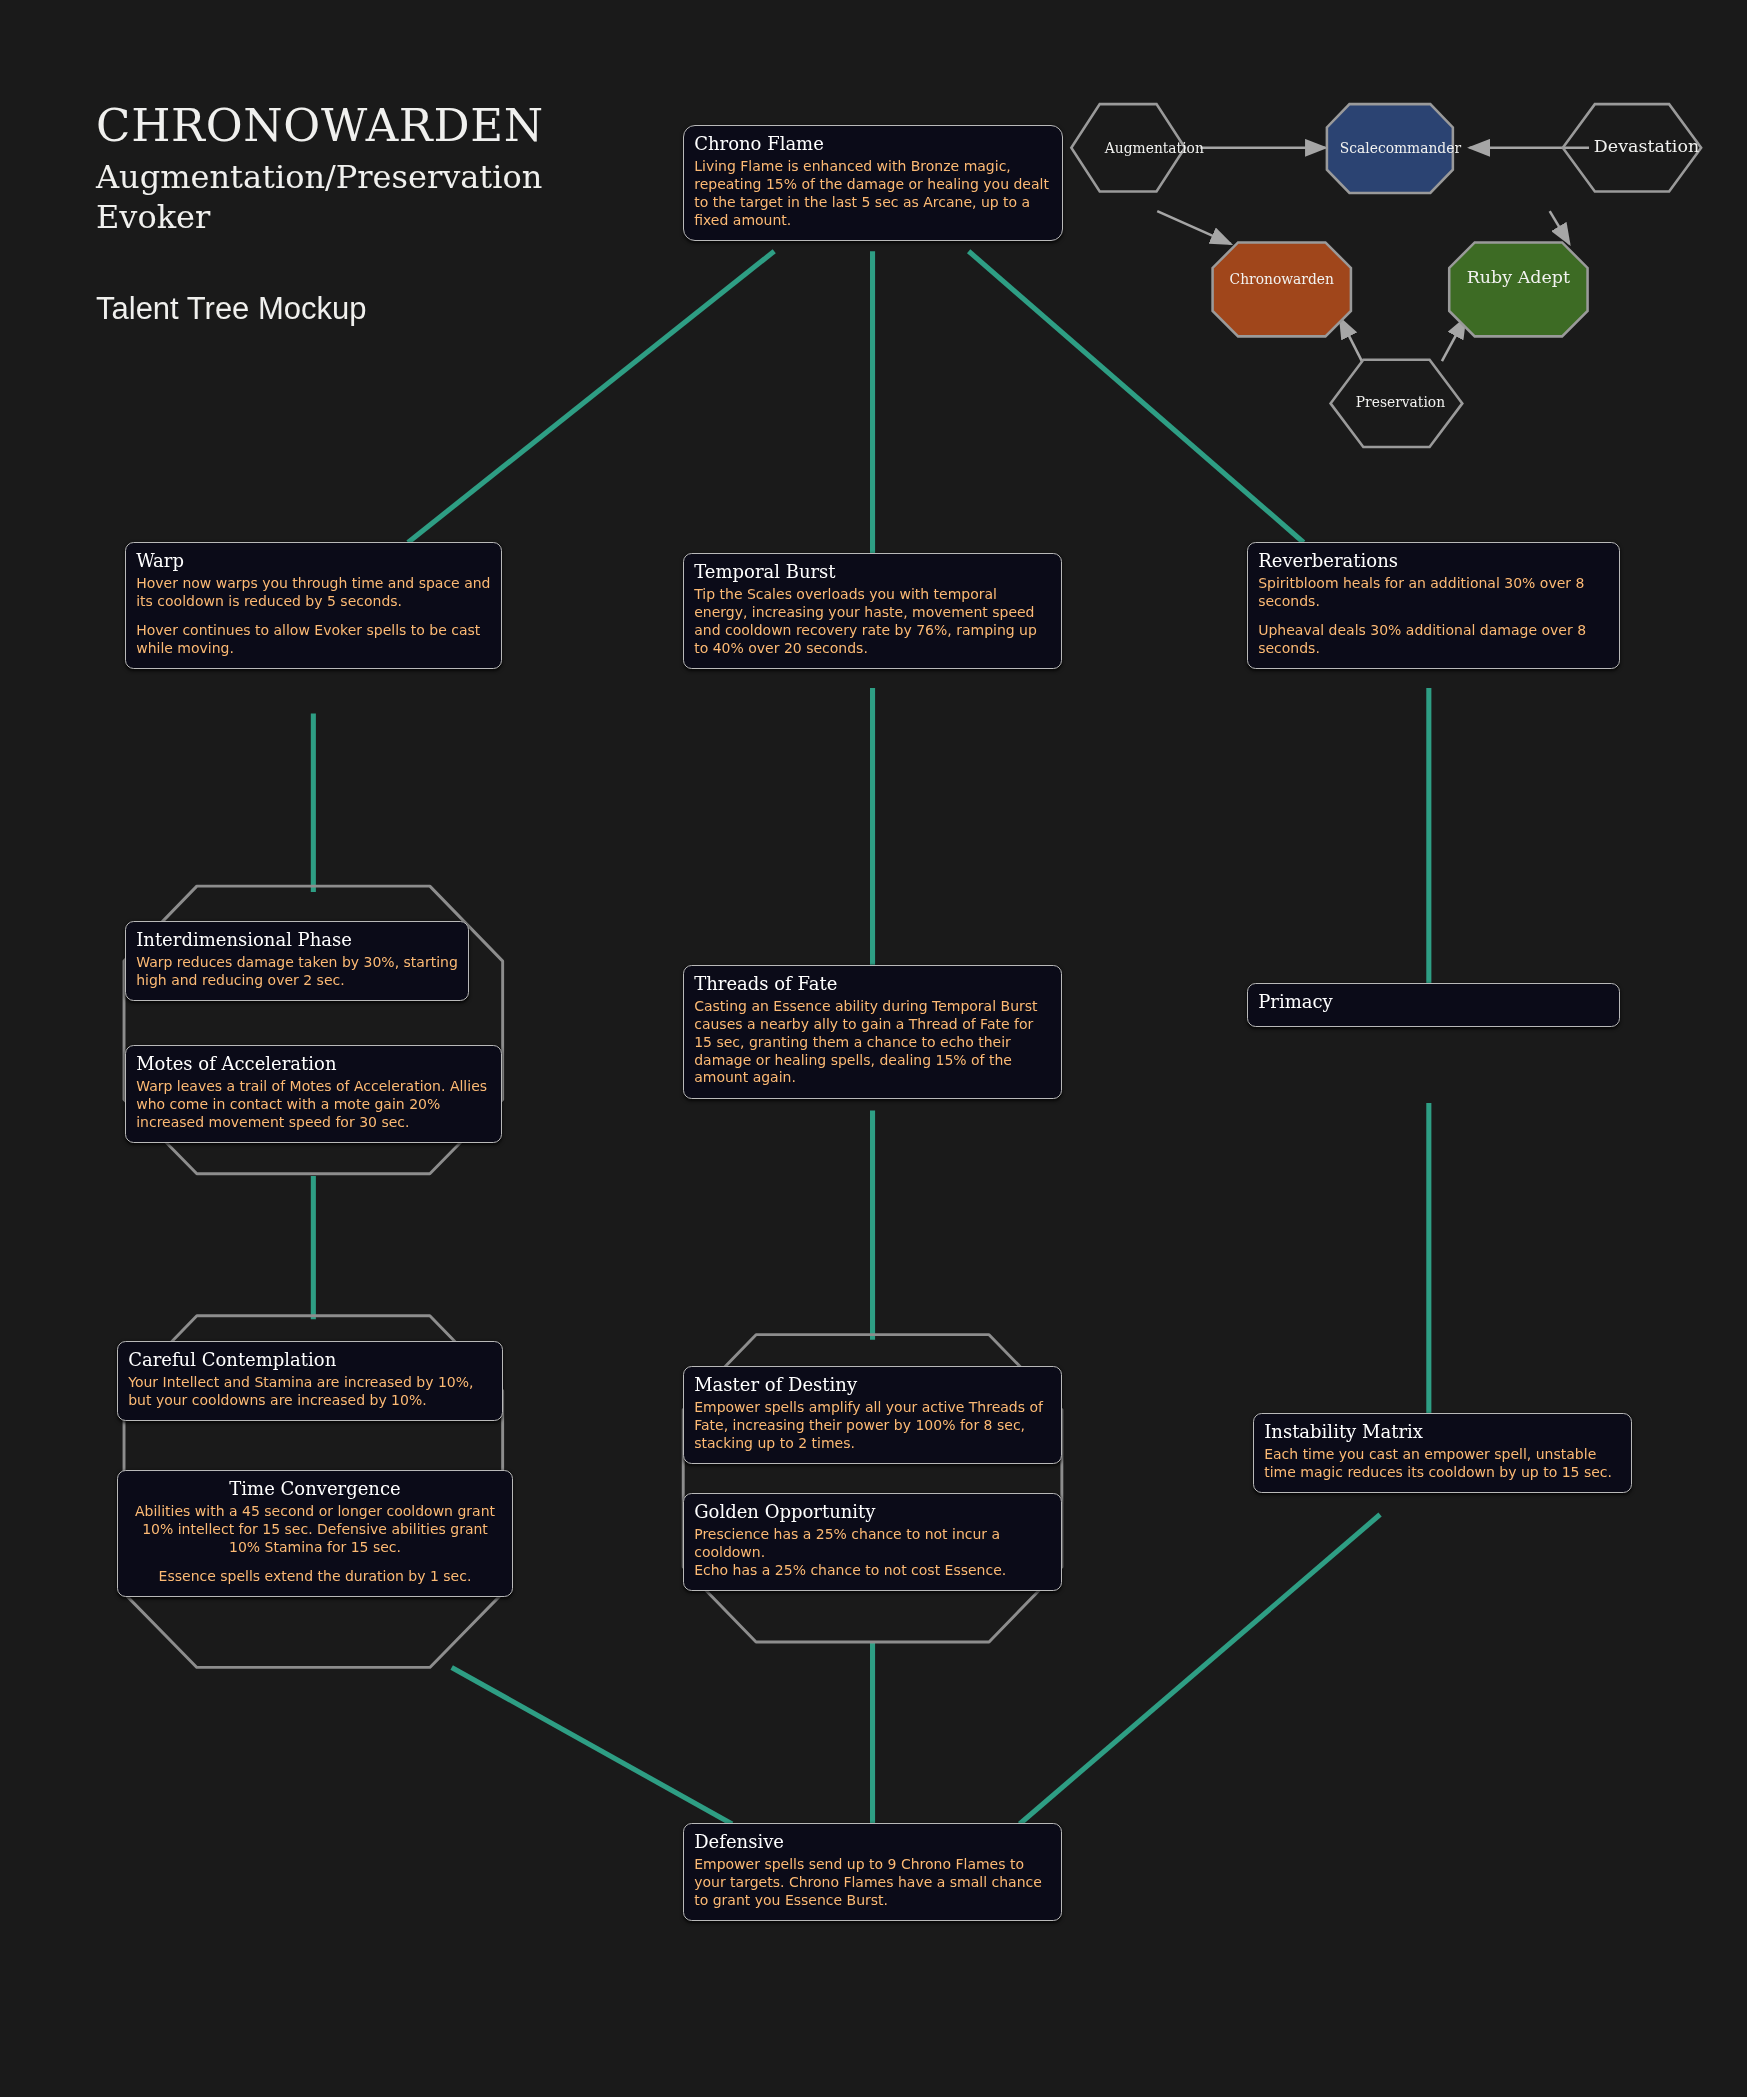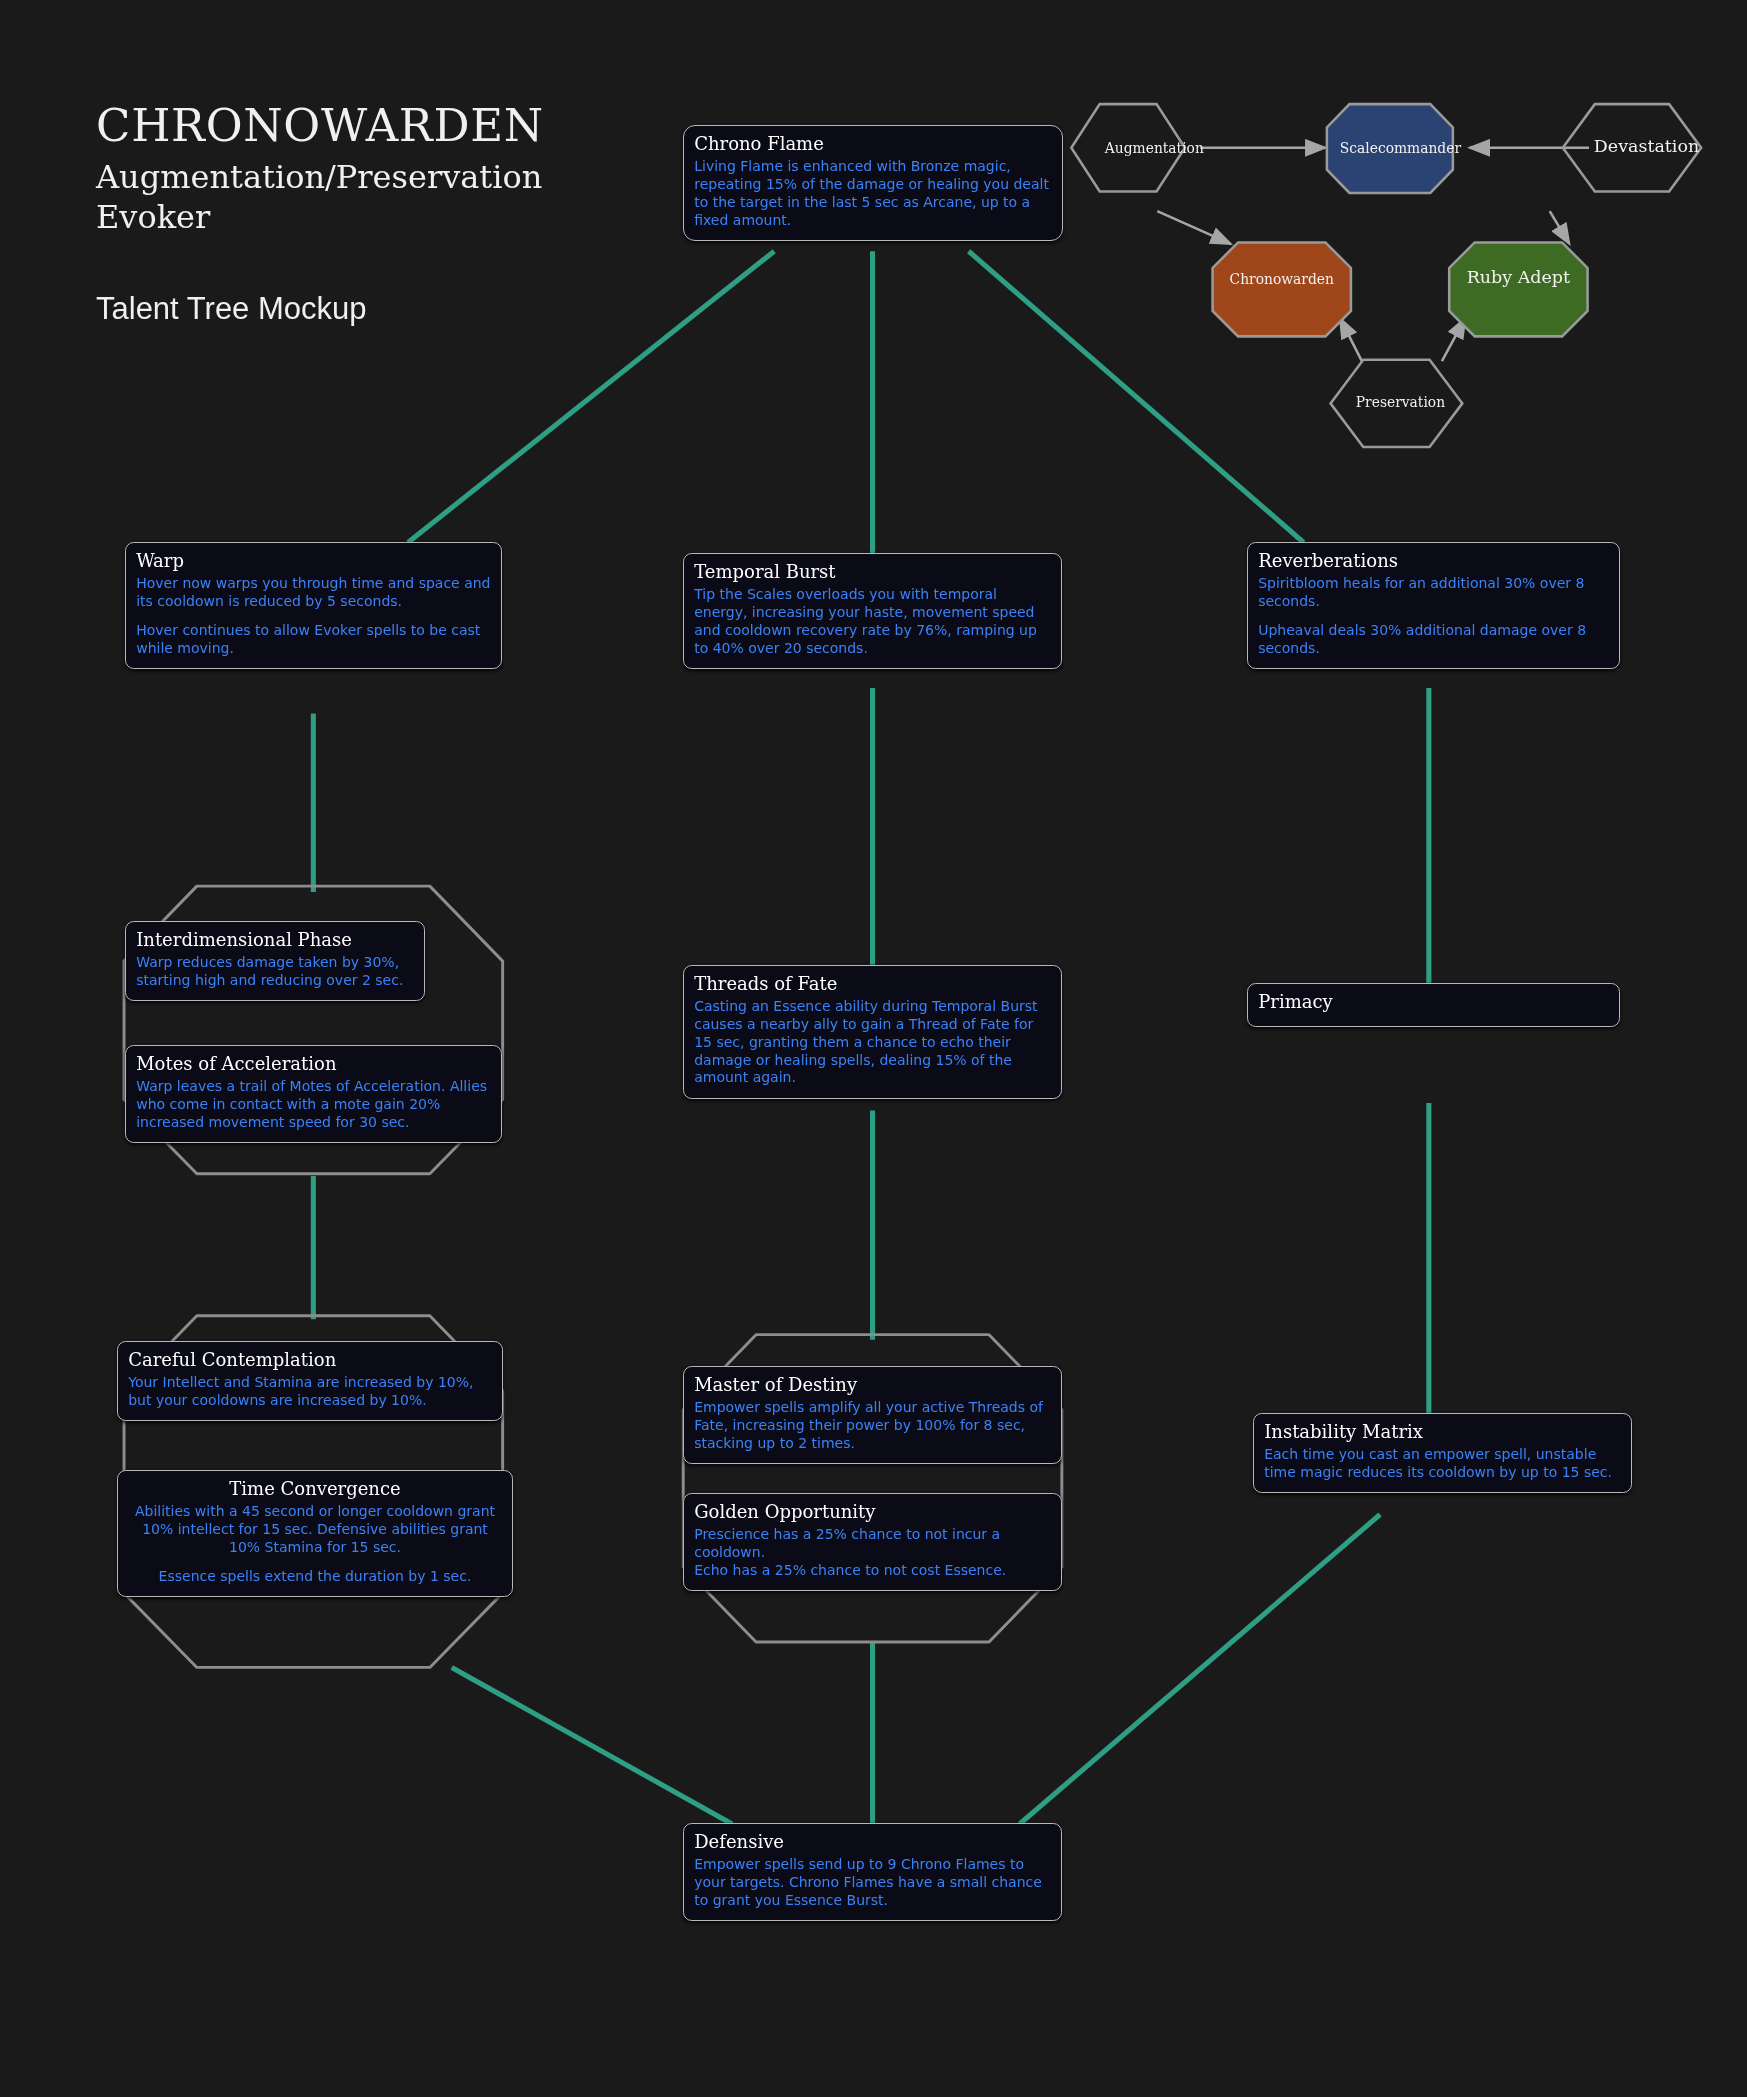--- a/index.html
+++ b/index.html
@@ -66,21 +66,21 @@
     font-family: "DejaVu Serif", serif;
     font-size: 18px;
     color: #ffffff;
     line-height: 1.2;
     margin-bottom: 2.9px;
     white-space: nowrap;
   }
   .node-body {
     font-family: "DejaVu Sans", sans-serif;
     font-size: 14px;
-    color: #3b82f6;
+    color: #fdba74;
     line-height: 1.28;
   }
   .node-body p { margin: 0 0 11.7px 0; }
   .node-body p:last-child { margin-bottom: 0; }
   .node-body p.tight { margin-bottom: 0; }
 
   
   .hex-label {
     font-family: "DejaVu Serif", serif;
     fill: #f2f2f0;
@@ -212,21 +212,21 @@
 </div>
 
 <div class="node" style="left:1247px; top:542px; width:373px;">
   <div class="node-title">Reverberations</div>
   <div class="node-body">
     <p>Spiritbloom heals for an additional 30% over 8 seconds.</p>
     <p class="tight">Upheaval deals 30% additional damage over 8 seconds.</p>
   </div>
 </div>
 
-<div class="node" style="left:125px; top:921px; width:300px;">
+<div class="node" style="left:125px; top:921px; width:344px;">
   <div class="node-title">Interdimensional Phase</div>
   <div class="node-body">
     <p class="tight">Warp reduces damage taken by 30%, starting high and reducing over 2 sec.</p>
   </div>
 </div>
 
 <div class="node" style="left:125px; top:1045px; width:377px;">
   <div class="node-title">Motes of Acceleration</div>
   <div class="node-body">
     <p class="tight">Warp leaves a trail of Motes of Acceleration. Allies who come in contact with a mote gain 20% increased movement speed for 30 sec.</p>

